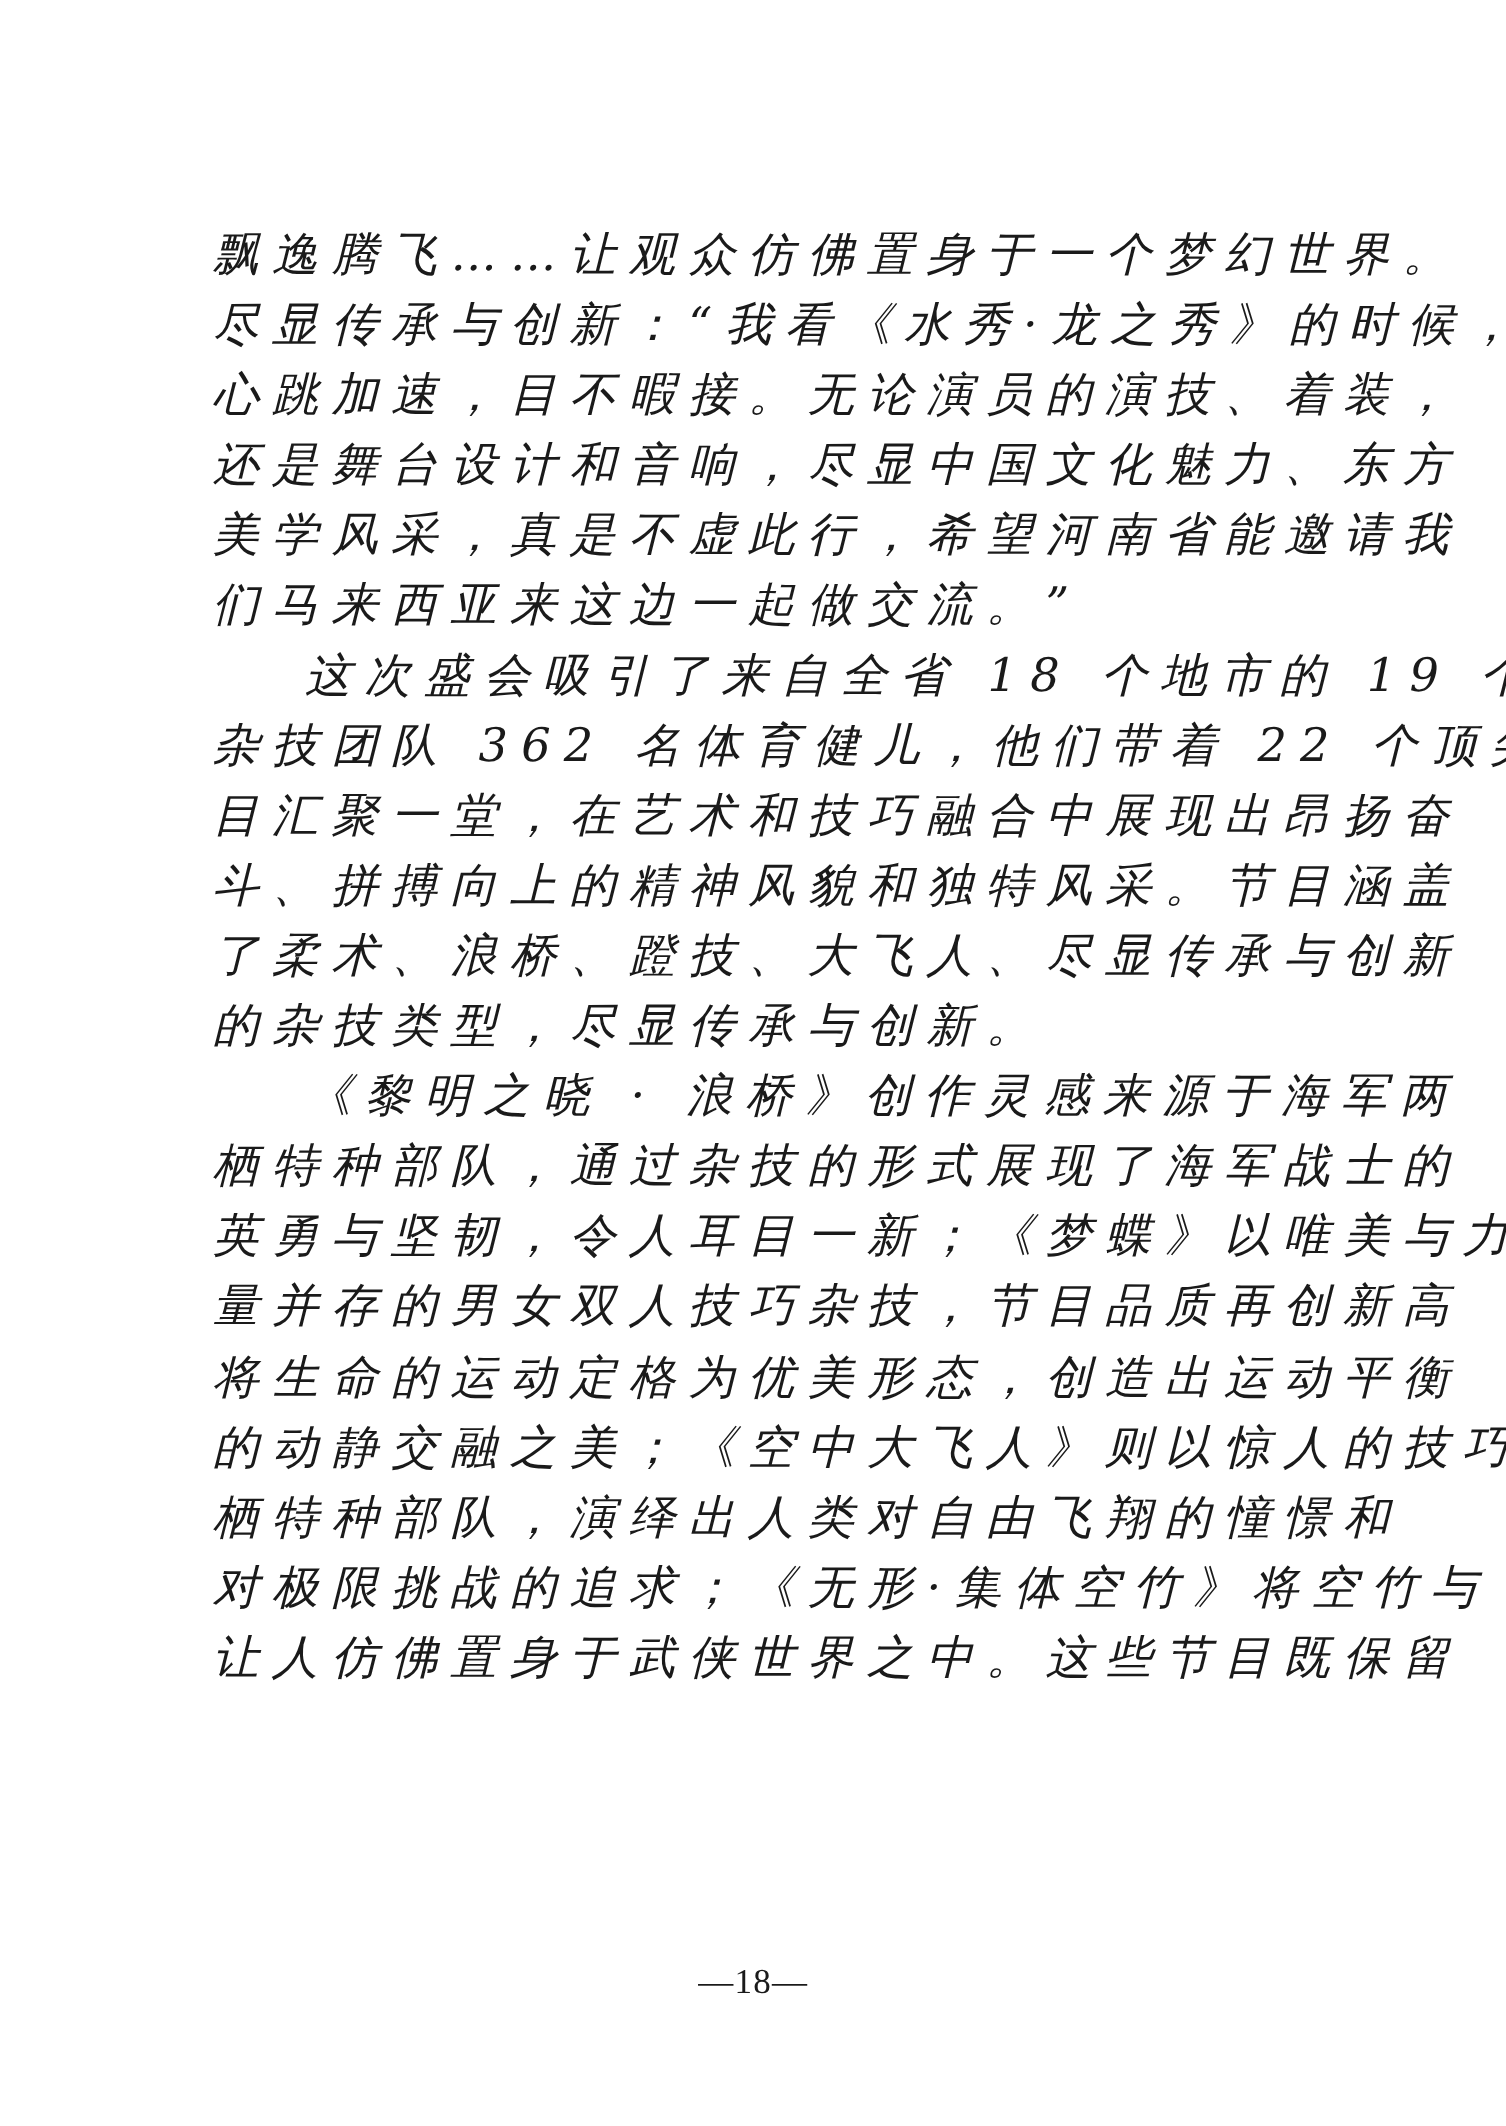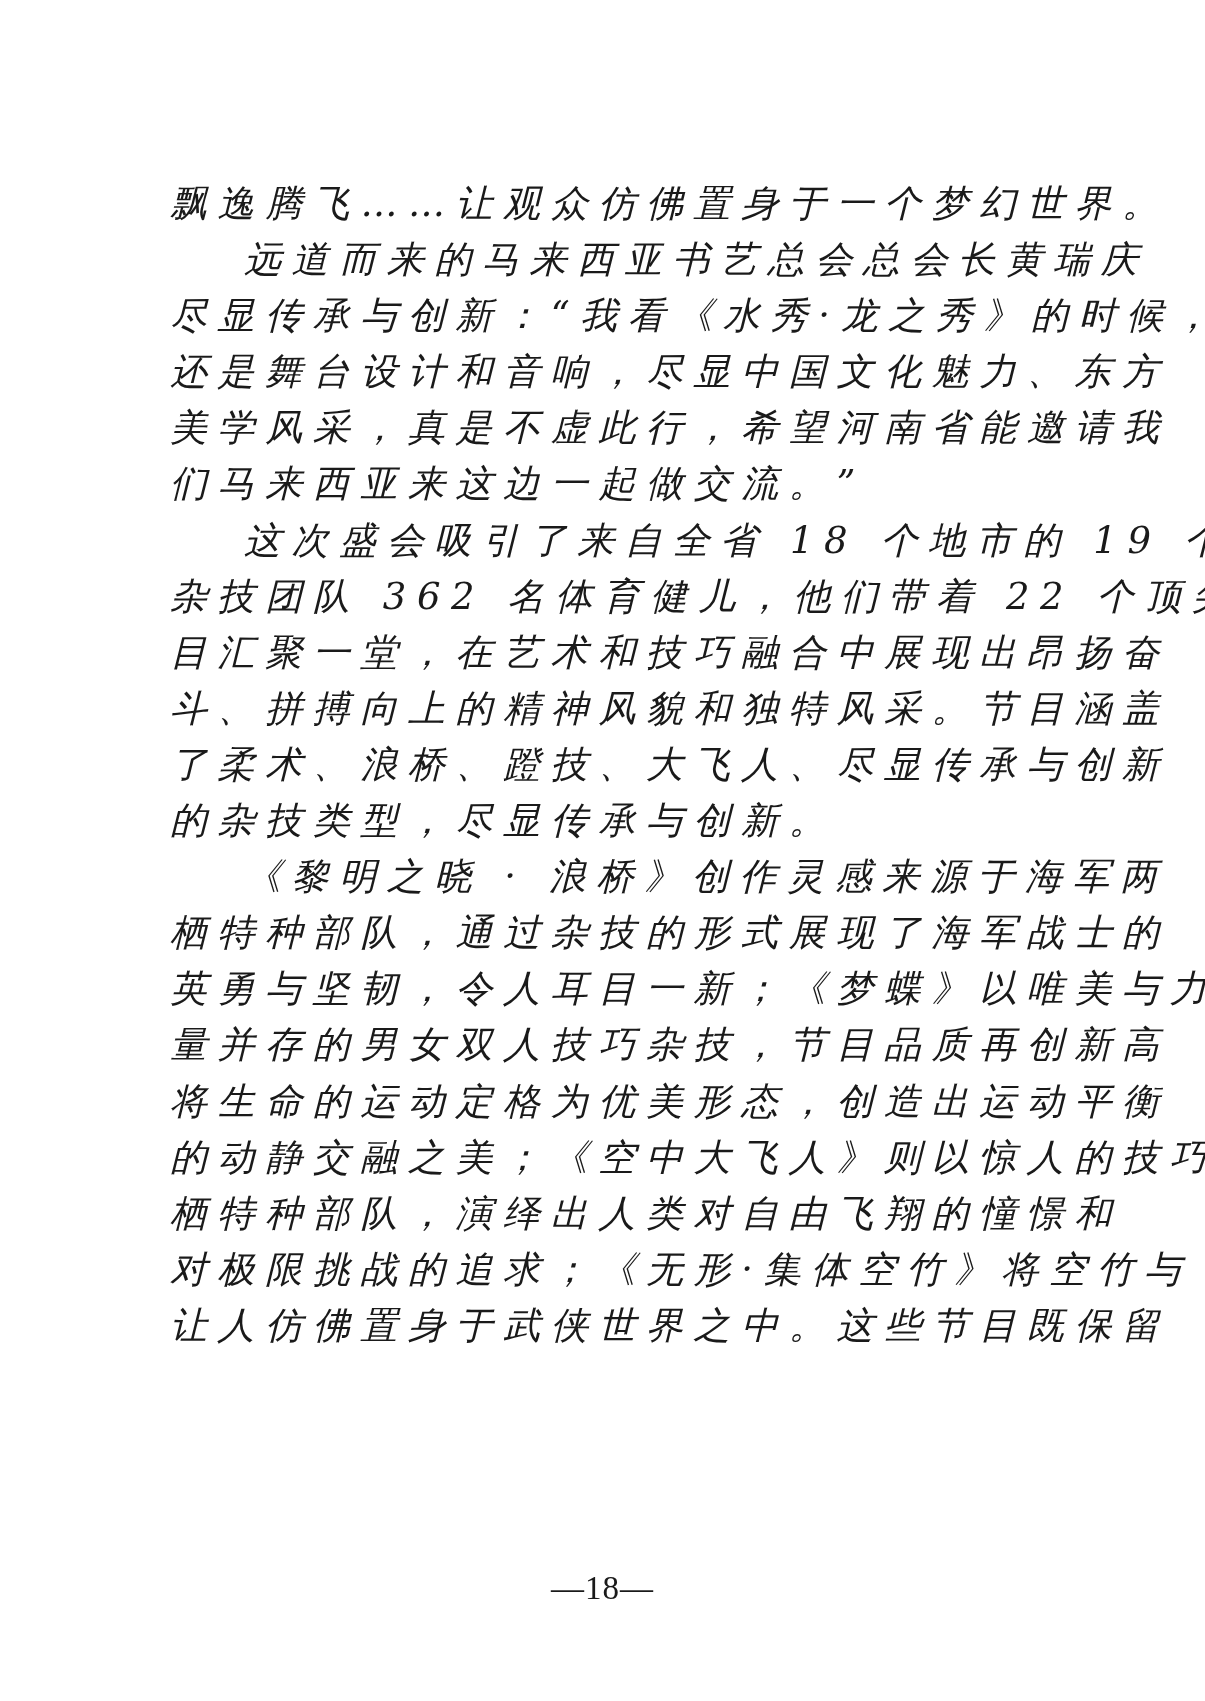--- a/index.html
+++ b/index.html
@@ -41,32 +41,32 @@
       padding-left: 74px;
       color: #111111;
     }
     .page-number {
       position: absolute;
       top: 1570px;
       left: 0;
       width: 1205px;
       text-align: center;
       font-family: "Liberation Serif", "DejaVu Serif", serif;
-      font-size: 33px;
+      font-size: 28px;
       color: #1a1a1a;
       letter-spacing: 1px;
     }
   </style>
 </head>
 <body>
 
 <div class="page">
   <div class="line">飘逸腾飞……让观众仿佛置身于一个梦幻世界。</div>
-  <div class="line indent">远道而来的马来西亚书艺总会总会长黄瑞庆</div>
   <div class="line">尽显传承与创新：“我看《水秀·龙之秀》的时候，</div>
+  <div class="line">心跳加速，目不暇接。无论演员的演技、着装，</div>
   <div class="line">还是舞台设计和音响，尽显中国文化魅力、东方</div>
   <div class="line">美学风采，真是不虚此行，希望河南省能邀请我</div>
   <div class="line">们马来西亚来这边一起做交流。”</div>
   <div class="line indent">这次盛会吸引了来自全省 18 个地市的 19 个</div>
   <div class="line">杂技团队 362 名体育健儿，他们带着 22 个顶尖节</div>
   <div class="line">目汇聚一堂，在艺术和技巧融合中展现出昂扬奋</div>
   <div class="line">斗、拼搏向上的精神风貌和独特风采。节目涵盖</div>
   <div class="line">了柔术、浪桥、蹬技、大飞人、尽显传承与创新</div>
   <div class="line">的杂技类型，尽显传承与创新。</div>
   <div class="line indent">《黎明之晓 · 浪桥》创作灵感来源于海军两</div>

